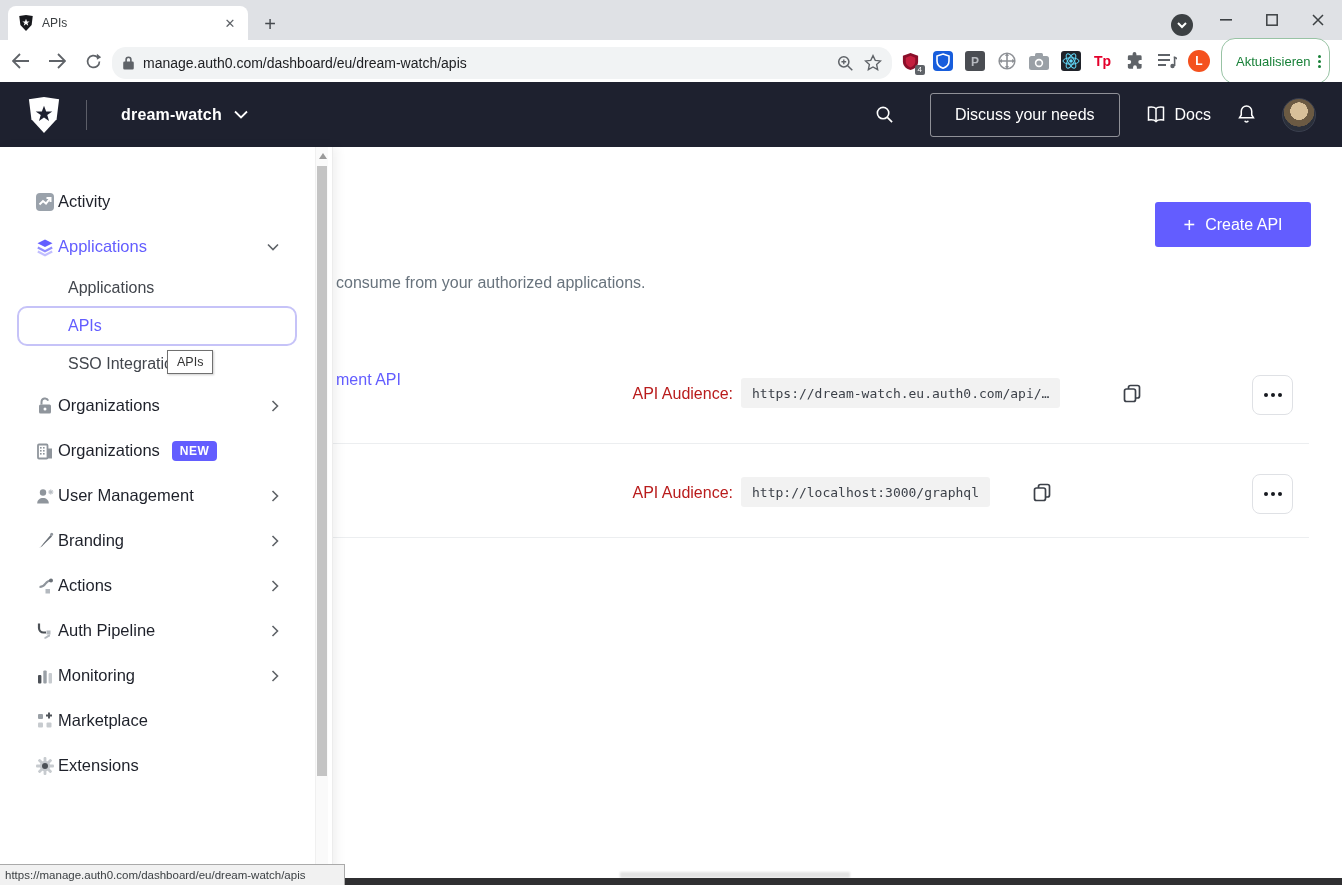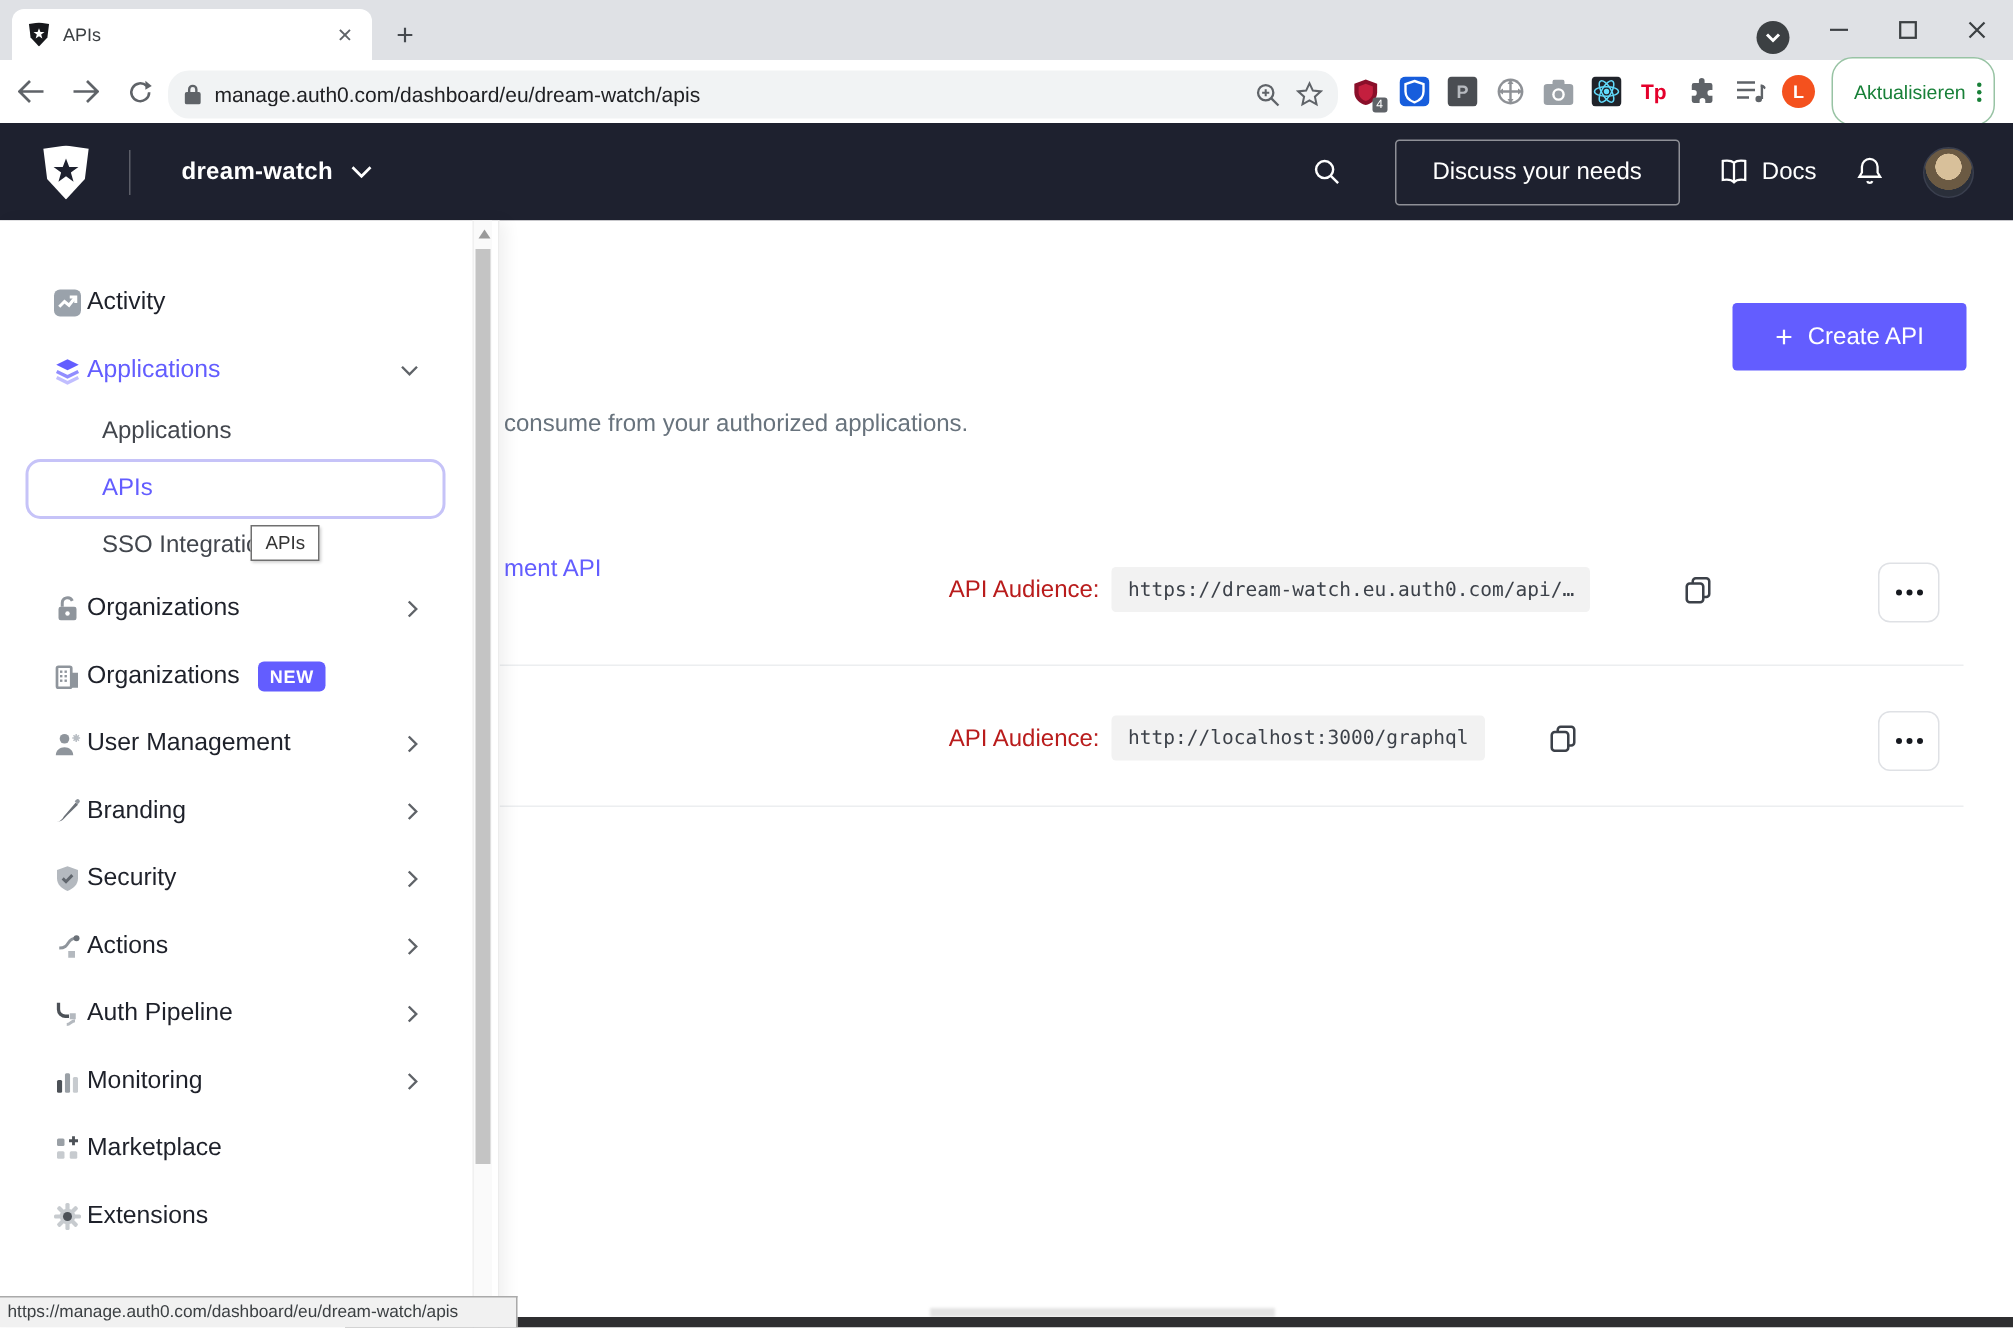--- a/index.html
+++ b/index.html
@@ -427,34 +427,20 @@
         </svg>
     </span>
     <span class="lbl">Branding</span>
     <span class="s-chev">
       <svg width="8" height="12" viewBox="0 0 8 12">
           <path d="M1.5 1 l5 5 -5 5" stroke="#5f6368" stroke-width="1.6" fill="none"></path>
         </svg>
     </span>
   </div>
 
-  <div class="s-item">
-    <span class="icon20">
-      <svg width="20" height="20" viewBox="0 0 20 20">
-          <path d="M10 1.5 L17 4 v5.5 c0 4.2-3 6.8-7 8.5 -4-1.7-7-4.3-7-8.5 V4 Z" fill="#b4b9bf"></path>
-          <path d="M6.8 9.6 l2.2 2.2 4.2-4.4" stroke="#60666d" stroke-width="2" fill="none"></path>
-        </svg>
-    </span>
-    <span class="lbl">Security</span>
-    <span class="s-chev">
-      <svg width="8" height="12" viewBox="0 0 8 12">
-          <path d="M1.5 1 l5 5 -5 5" stroke="#5f6368" stroke-width="1.6" fill="none"></path>
-        </svg>
-    </span>
-  </div>
 
   <div class="s-item">
     <span class="icon20">
       <svg width="20" height="20" viewBox="0 0 20 20">
           <path d="M16 4.5 C9 4.5 12 11 4.5 11" stroke="#8f959c" stroke-width="2" fill="none"></path>
           <circle cx="16" cy="4.5" r="2" fill="#6b7178"></circle>
           <rect x="10.5" y="13" width="4.5" height="4.5" fill="#b4b9bf"></rect>
         </svg>
     </span>
     <span class="lbl">Actions</span>

